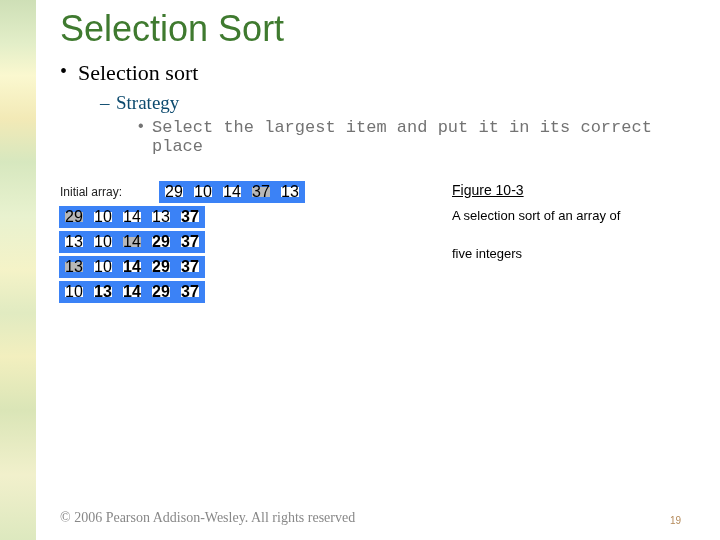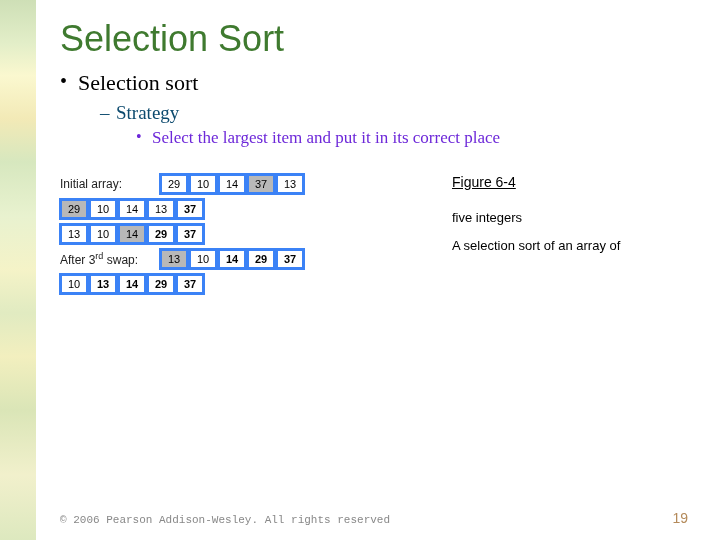--- a/index.html
+++ b/index.html
@@ -21,21 +21,21 @@
       #a6c57b 0%, #cbe09b 8%, #f7f2a8 14%, #e8d87b 22%, #b6d48a 30%,
       #d6e7a8 40%, #ece99a 50%, #c8da8e 58%, #e8e28a 66%, #bcd07c 76%,
       #e6e4a2 88%, #c1d68a 100%
     );
     opacity: 0.55;
     z-index: 0;
   }
   .slide {
     position: relative;
     z-index: 1;
-    padding: 18px 42px 10px 60px;
+    padding: 8px 42px 10px 60px;
   }
   h1.title {
     margin: 0 0 10px 0;
     font-family: Arial, sans-serif;
     font-weight: 400;
     font-size: 36px;
     color: #3f7a2f;
   }
   .lvl1 {
     font-family: "Times New Roman", Times, serif;
@@ -56,23 +56,23 @@
     color: #0c4a6e;
     padding-left: 56px;
     position: relative;
     margin: 2px 0 4px 0;
   }
   .lvl2::before {
     content: "–";
     position: absolute; left: 40px; top: 0;
   }
   .lvl3 {
-    font-family: Liberation Serif, serif;
+    font-family: Liberation Mono, monospace;
     font-size: 17px;
-    color: #6d28d9;
+    color: #737373;
     padding-left: 92px;
     position: relative;
     margin: 2px 0 2px 0;
   }
   .lvl3::before {
     content: "•";
     position: absolute; left: 76px; top: 0;
     font-size: 16px;
   }
 
@@ -102,24 +102,24 @@
     color: #222;
     width: 100px;
     flex: 0 0 100px;
   }
   .row-label sup { font-size: 9px; }
   .arr {
     display: flex;
   }
   .cell {
     width: 30px; height: 22px;
-    border: 3px solid #3b82f6;
+    border: 6px solid #3b82f6;
     margin-left: -1px;
     font-family: Arial, sans-serif;
-    font-size: 11px;
+    font-size: 16px;
     color: #000;
     display: flex;
     align-items: center;
     justify-content: center;
     background: #fff;
   }
   .cell.shaded { background: #b8b8b8; }
   .cell.bold { font-weight: 700; }
 
   .figure-right {
@@ -127,30 +127,30 @@
     font-family: Arial, sans-serif;
     font-size: 14px;
     padding-top: 4px;
   }
   .figure-right .fig-label { font-weight: 400; text-decoration: underline; }
   .figure-right .cap-line { margin-top: 8px; line-height: 1.5; font-size: 13px; }
 
   .footer {
     position: absolute;
     left: 60px; bottom: 14px;
-    font-family: Liberation Mono, monospace;
-    font-size: 11px;
+    font-family: Liberation Serif, serif;
+    font-size: 14px;
     color: #888;
     z-index: 2;
   }
   .page-num {
     position: absolute;
-    right: 32px; bottom: 14px;
-    font-family: Arial, sans-serif;
-    font-size: 14px;
+    right: 39px; bottom: 14px;
+    font-family: Arial, sans-serif;
+    font-size: 10px;
     color: #b48a5a;
     z-index: 2;
   }
 </style>
 </head>
 <body>
 
 <div class="decor-stripe"></div>
 
 <div class="slide">
@@ -185,21 +185,20 @@
           <div class="row">
             <div class="arr">
               <div class="cell">13</div>
               <div class="cell">10</div>
               <div class="cell shaded">14</div>
               <div class="cell bold">29</div>
               <div class="cell bold">37</div>
             </div>
           </div>
           <div class="row">
-            <div class="row-label">After 3<sup>rd</sup> swap:</div>
             <div class="arr">
               <div class="cell shaded">13</div>
               <div class="cell">10</div>
               <div class="cell bold">14</div>
               <div class="cell bold">29</div>
               <div class="cell bold">37</div>
             </div>
           </div>
           <div class="row">
             <div class="arr">
@@ -207,21 +206,21 @@
               <div class="cell bold">13</div>
               <div class="cell bold">14</div>
               <div class="cell bold">29</div>
               <div class="cell bold">37</div>
             </div>
           </div>
         </div>
     </div>
 
     <div class="figure-right">
-      <div class="fig-label">Figure 6-4</div>
+      <div class="fig-label">Figure 10-3</div>
+      <div class="cap-line">A selection sort of an array of</div>
       <div class="cap-line" style="margin-top:18px;">five integers</div>
-      <div class="cap-line">A selection sort of an array of</div>
     </div>
   </div>
 </div>
 
 <div class="footer">© 2006 Pearson Addison-Wesley. All rights reserved</div>
 <div class="page-num">19</div>
 
 </body></html>

